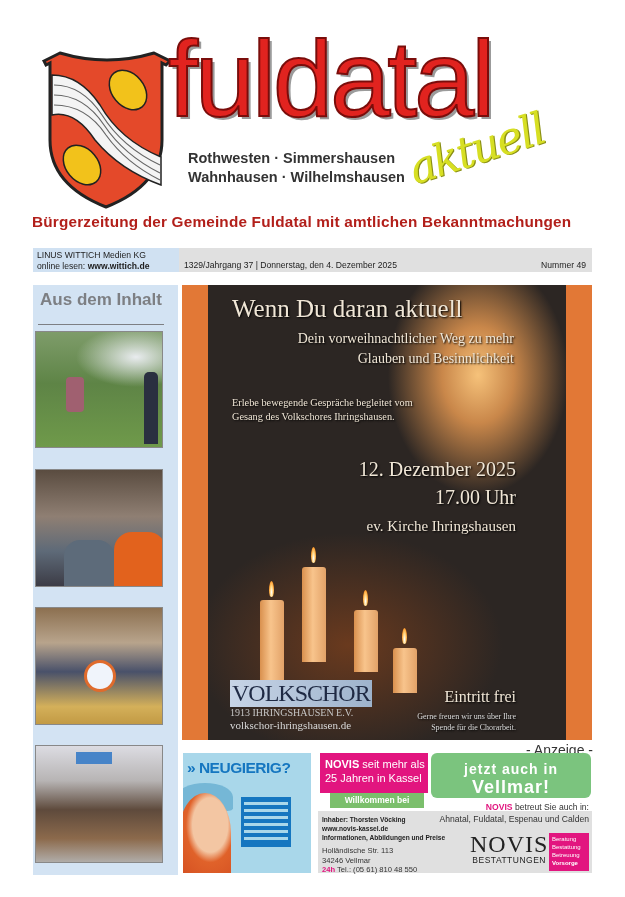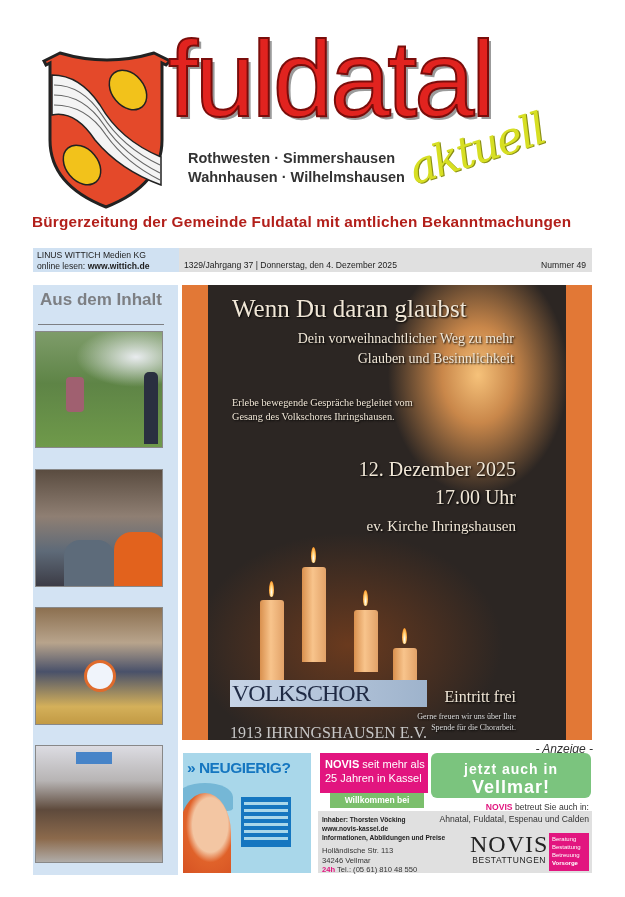--- a/index.html
+++ b/index.html
@@ -39,26 +39,26 @@
 #ad-sub1{right:52px;top:46px;font-size:14px;white-space:nowrap;font-family:"Liberation Serif",serif}
 #ad-sub2{right:52px;top:66px;font-size:14px;white-space:nowrap;font-family:"Liberation Serif",serif}
 #ad-body{left:24px;top:111px;font-size:10.3px;line-height:14px;font-family:"Liberation Serif",serif}
 #ad-date{right:50px;top:173px;font-size:20px;font-family:"Liberation Serif",serif;white-space:nowrap}
 #ad-time{right:50px;top:201px;font-size:20px;font-family:"Liberation Serif",serif}
 #ad-place{right:50px;top:233px;font-size:15px;font-family:"Liberation Serif",serif;white-space:nowrap}
 .candle{position:absolute;background:linear-gradient(90deg,#d9904e,#f8c48c 45%,#e2a268);border-radius:3px 3px 0 0}
 .flame{position:absolute;width:5px;height:16px;background:radial-gradient(ellipse at 50% 70%,#fff 0%,#ffd27a 40%,#ff9a2a 70%,rgba(255,150,40,0) 100%);border-radius:50% 50% 50% 50%/60% 60% 40% 40%}
 #choir-logo{left:22px;top:395px;font-family:"Liberation Serif",serif}
 #choir-name{font-size:24px;color:#1f2a44;letter-spacing:-1px;background:linear-gradient(90deg,#c7d4e6,#9eb3cc);padding:0 2px;text-shadow:none}
-#choir-year{font-size:16px;color:#c7c7c7;margin-top:17px}
+#choir-year{font-size:10px;color:#c7c7c7;margin-top:0}
 #choir-url{font-size:11px;color:#d8d8d8;margin-top:1px}
 #ad-entry{right:50px;top:403px;font-size:16px;font-family:"Liberation Serif",serif}
 #ad-donate{right:50px;top:426px;font-size:8px;line-height:11px;text-align:right;font-family:"Liberation Serif",serif;color:#ddd}
 
-#ad-label{right:32px;top:742px;font-style:italic;font-size:12px;color:#333}
+#ad-label{right:32px;top:742px;font-size:14px;color:#333}
 
 
 #neugierig-ad{left:183px;top:753px;width:128px;height:120px;background:#a9d7ea;overflow:hidden}
 #neugierig-title{left:4px;top:6px;font-weight:bold;font-size:15.5px;color:#1576c0;letter-spacing:-0.5px;white-space:nowrap}
 #qr{left:58px;top:44px;width:50px;height:50px;background:
   repeating-linear-gradient(0deg,#1576c0 0 4px,transparent 4px 7px),
   repeating-linear-gradient(90deg,#a9d7ea 0 3px,transparent 3px 6px);border:3px solid #1576c0}
 #face{left:-4px;top:40px;width:52px;height:80px;border-radius:50% 50% 0 0;background:radial-gradient(ellipse at 60% 40%,#f3c6a3 0 40%,#e0622a 55%,#d44f21 100%)}
 #hat{left:-6px;top:30px;width:56px;height:28px;background:#75b7d6;border-radius:50% 50% 10% 10%}
 
@@ -128,21 +128,21 @@
     <div class="abs" style="left:48px;top:52px;width:32px;height:32px;border-radius:50%;background:#f0f4fb;border:3px solid #e06b2c"></div>
   </div>
   <div class="thumb" style="top:460px;height:118px;background:
       linear-gradient(180deg,#dcdce2 0%,#b7b4b4 30%,#5e4a3c 55%,#8c6a4c 80%,#b0aca8 100%)">
     <div class="abs" style="left:40px;top:6px;width:36px;height:12px;background:#4784c8"></div>
   </div>
 </div>
 
 <div id="main-ad" class="abs">
   <div id="ad-photo" class="abs">
-    <div id="ad-heading" class="abs serif">Wenn Du daran glaubst</div>
+    <div id="ad-heading" class="abs serif">Wenn Du daran aktuell</div>
     <div id="ad-sub1" class="abs serif">Dein vorweihnachtlicher Weg  zu mehr</div>
     <div id="ad-sub2" class="abs serif">Glauben und Besinnlichkeit</div>
     <div id="ad-body" class="abs serif">
       <div>Erlebe bewegende Gespräche begleitet vom</div>
       <div>Gesang des Volkschores Ihringshausen.</div>
     </div>
     <div id="ad-date" class="abs serif">12. Dezember 2025</div>
     <div id="ad-time" class="abs serif">17.00 Uhr</div>
     <div id="ad-place" class="abs serif">ev. Kirche Ihringshausen</div>
 

